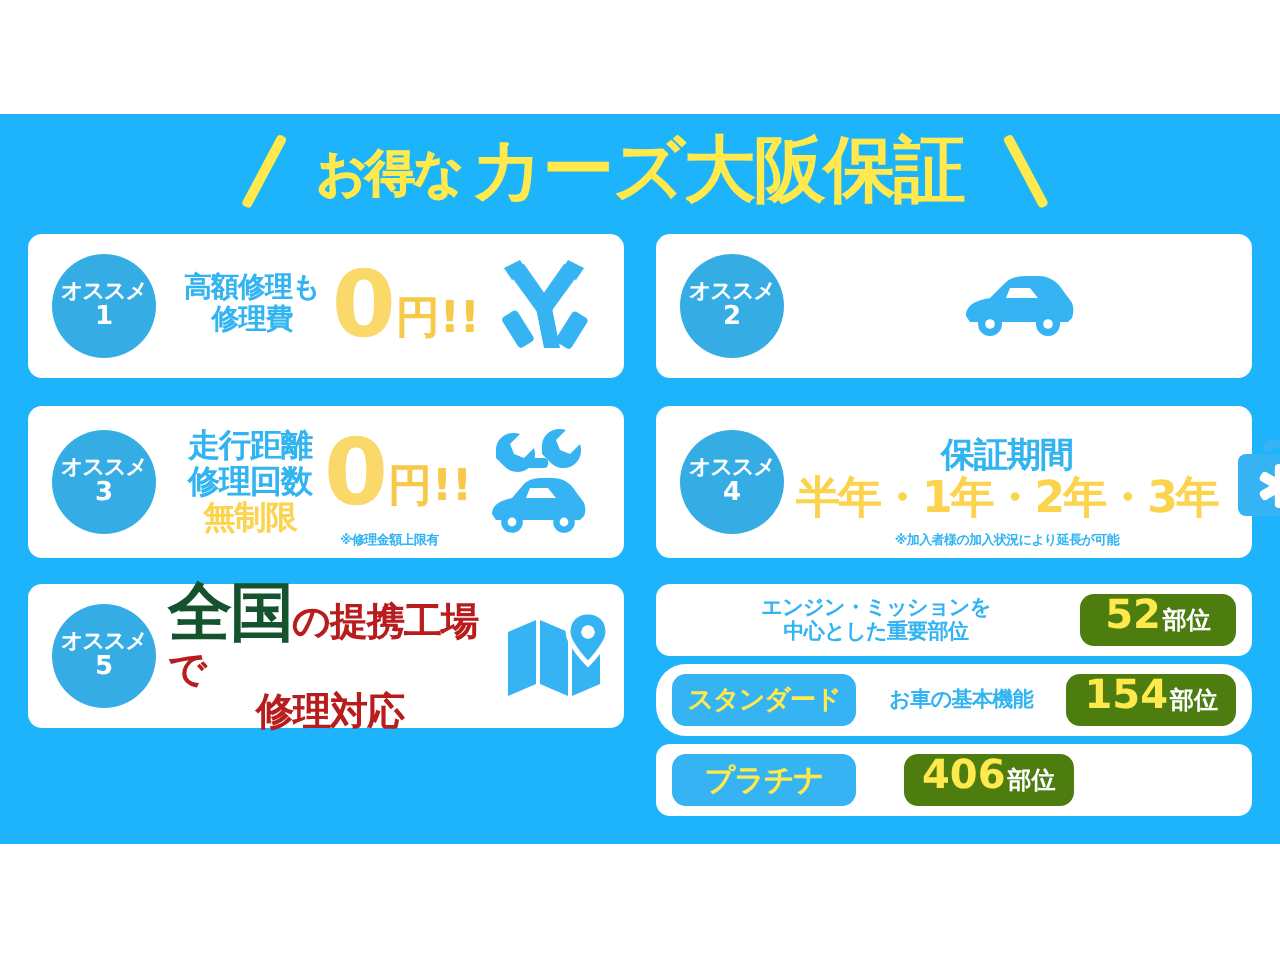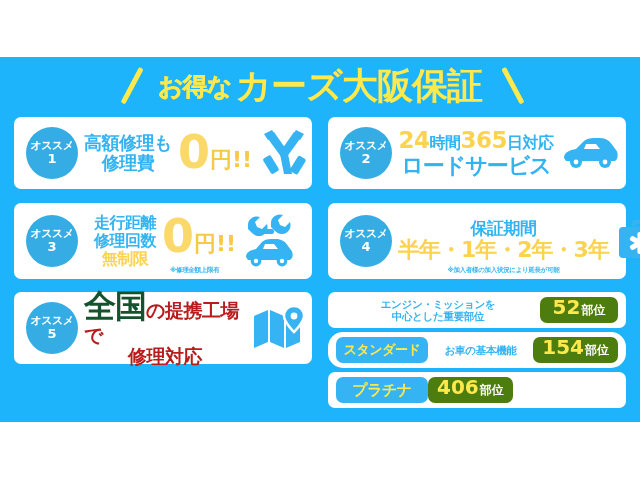--- a/index.html
+++ b/index.html
@@ -46,21 +46,21 @@
     display:flex;flex-direction:column;align-items:center;justify-content:center;
     line-height:1.05;margin-left:12px;
   }
   .badge .b-label{font-size:11px;font-weight:bold;letter-spacing:-0.5px;}
   .badge .b-num{font-size:13px;font-weight:bold;}
   .card-body{
     flex:1 1 auto;display:flex;align-items:center;justify-content:center;
     gap:6px;padding:0 6px;position:relative;
   }
   .lines{display:flex;flex-direction:column;align-items:center;line-height:1.12;}
-  .ln{font-size:18px;font-weight:bold;color:#33b4f2;letter-spacing:-0.5px;white-space:nowrap;}
+  .ln{font-size:14px;font-weight:bold;color:#33b4f2;letter-spacing:-0.5px;white-space:nowrap;}
   .ln.yellow{color:#fbd34d;}
   .zero-wrap{display:flex;align-items:flex-end;position:relative;}
   .zero{font-size:46px;font-weight:bold;color:#fad96a;line-height:0.85;}
   .yen{font-size:22px;font-weight:bold;color:#f7c948;line-height:1;padding-bottom:2px;}
   .note{
     position:absolute;font-size:6.5px;font-weight:bold;color:#33b4f2;
     white-space:nowrap;letter-spacing:-0.3px;
   }
   .icon{flex:0 0 auto;display:flex;align-items:center;justify-content:center;}
   
@@ -140,26 +140,20 @@
       </div>
     </div>
   </div>
 
   <div class="card" style="left:328px;top:117px;width:298px;height:72px;">
     <div class="badge">
       <span class="b-label">オススメ</span>
       <span class="b-num">2</span>
     </div>
     <div class="card-body">
-      <div class="lines">
-        <div class="mix">
-          <span class="num">24</span><span class="kj">時間</span><span class="num">365</span><span class="kj">日対応</span>
-        </div>
-        <span class="sub-blue">ロードサービス</span>
-      </div>
       <div class="icon">
         <svg width="60" height="34" viewBox="0 0 60 34">
           <path d="M4 22 C4 16 10 14 16 13 L24 5 C26 3 30 2 34 2 L40 2 C46 2 50 5 53 10 L56 14 C58 16 58 20 57 23 L55 25 L6 25 Z" fill="#36b3f2"></path>
           <circle cx="16" cy="26" r="6" fill="#36b3f2"></circle>
           <circle cx="45" cy="26" r="6" fill="#36b3f2"></circle>
           <circle cx="16" cy="26" r="2.4" fill="#ffffff"></circle>
           <circle cx="45" cy="26" r="2.4" fill="#ffffff"></circle>
           <path d="M26 8 L36 8 L40 13 L24 13 Z" fill="#ffffff"></path>
         </svg>
       </div>
@@ -268,21 +262,21 @@
     <span class="pill small-txt">スタンダード</span>
     <div class="plan-desc">
       <div>お車の基本機能</div>
     </div>
     <span class="count-pill">
       <span class="cnum">154</span>
       <span class="cunit">部位</span>
     </span>
   </div>
 
-  <div class="plan-row" style="left:328px;top:372px;width:298px;height:36px;">
+  <div class="plan-row" style="left:328px;top:372px;width:298px;height:36px;gap:24px;">
     <span class="pill">プラチナ</span>
     <span class="count-pill">
       <span class="cnum">406</span>
       <span class="cunit">部位</span>
     </span>
   </div>
 
 </div>
 
 </body></html>

